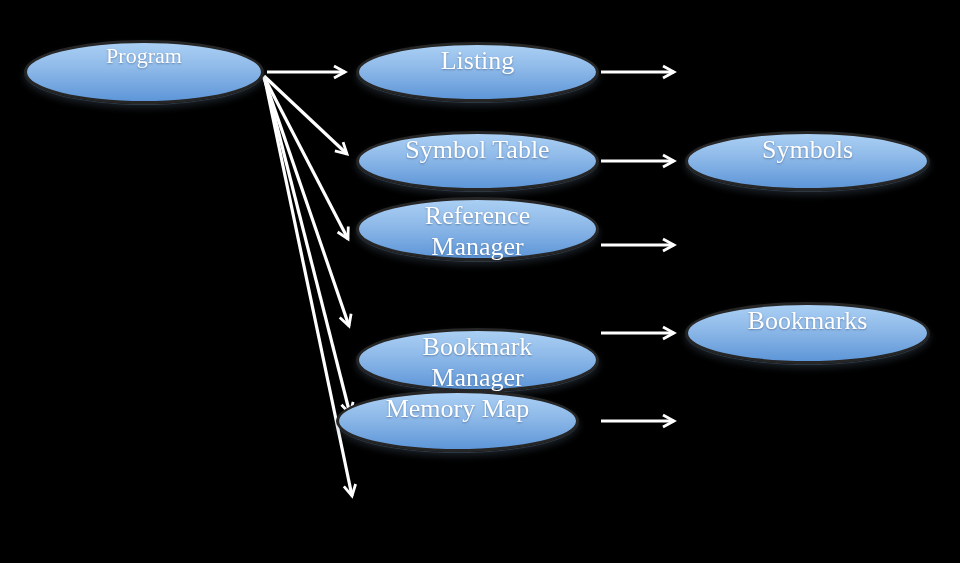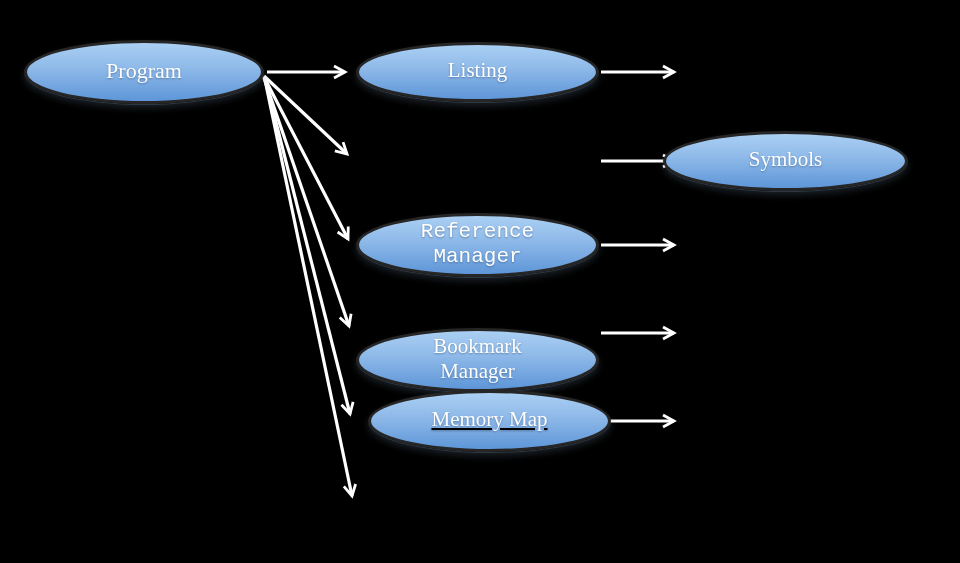--- a/index.html
+++ b/index.html
@@ -24,27 +24,26 @@
     pointer-events: none;
   }
   .node {
     position: absolute;
     border-radius: 50%;
     background: linear-gradient(180deg, #aacff3 0%, #8fbae9 42%, #5e96d8 100%);
     border: 3px solid #262626;
     box-shadow: 0 4px 7px rgba(90, 110, 130, 0.30), 0 1px 0 rgba(120,150,190,0.25);
     box-sizing: border-box;
     display: flex;
-    align-items: center;
     justify-content: center;
     text-align: center;
   }
   .node .label {
     color: #ffffff;
-    font-size: 21px;
+    font-size: 26px;
     line-height: 1.2;
     white-space: pre-line;
     text-shadow: 0 1px 2px rgba(40, 60, 90, 0.45);
     padding-bottom: 2px;
   }
   .node.root .label {
     font-size: 22px;
   }
 </style>
 </head>
@@ -74,37 +73,43 @@
   </svg>
 
   <div class="node root" style="left:24px; top:40px; width:240px; height:64px;">
     <span class="label">Program</span>
   </div>
 
   <div class="node" style="left:356px; top:42px; width:243px; height:60px;">
     <span class="label">Listing</span>
   </div>
 
+  <div class="node" style="left:356px; top:131px; width:243px; height:60px;">
+    <span class="label">Symbol Table</span>
+  </div>
 
-  <div class="node" style="left:356px; top:213px; width:243px; height:64px;font-family:Liberation Mono, monospace;">
+  <div class="node" style="left:356px; top:197px; width:243px; height:64px;">
     <span class="label">Reference
 Manager</span>
   </div>
 
   <div class="node" style="left:356px; top:301px; width:243px; height:64px;margin-top:27px;">
     <span class="label">Bookmark
 Manager</span>
   </div>
 
-  <div class="node" style="left:368px; top:390px; width:243px; height:62px;text-decoration:underline;">
+  <div class="node" style="left:336px; top:390px; width:243px; height:62px;">
     <span class="label">Memory Map</span>
   </div>
 
 
 
-  <div class="node" style="left:663px; top:131px; width:245px; height:60px;">
+  <div class="node" style="left:685px; top:131px; width:245px; height:60px;">
     <span class="label">Symbols</span>
   </div>
 
 
+  <div class="node" style="left:685px; top:302px; width:245px; height:62px;">
+    <span class="label">Bookmarks</span>
+  </div>
 
 
 </div>
 
 </body></html>

